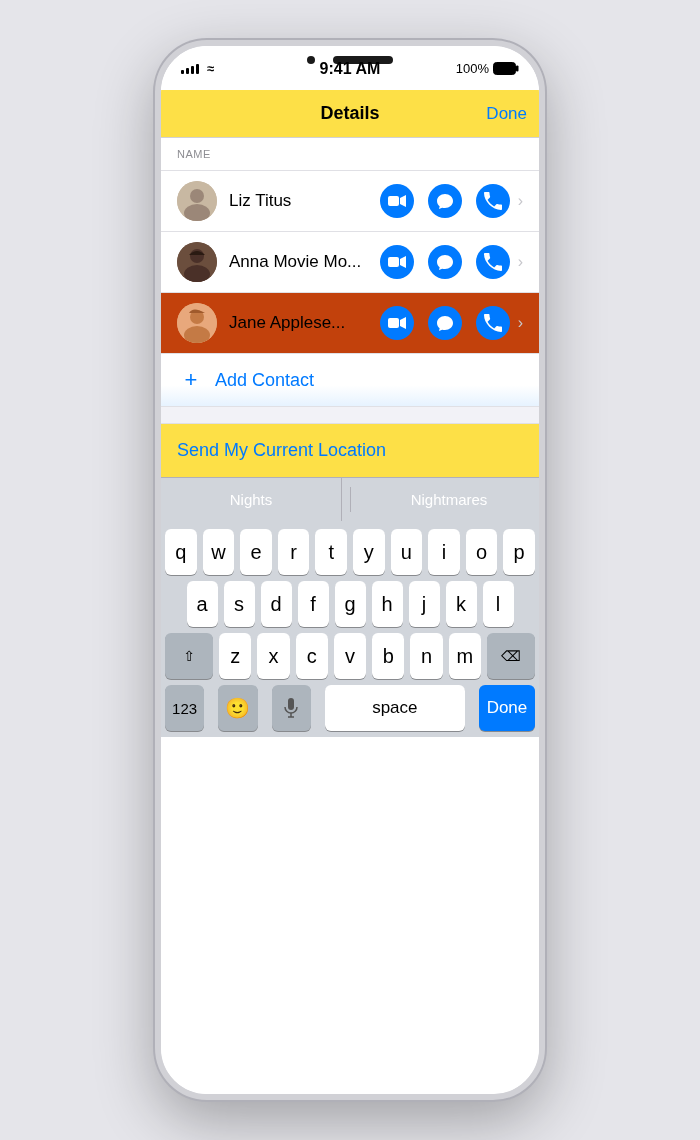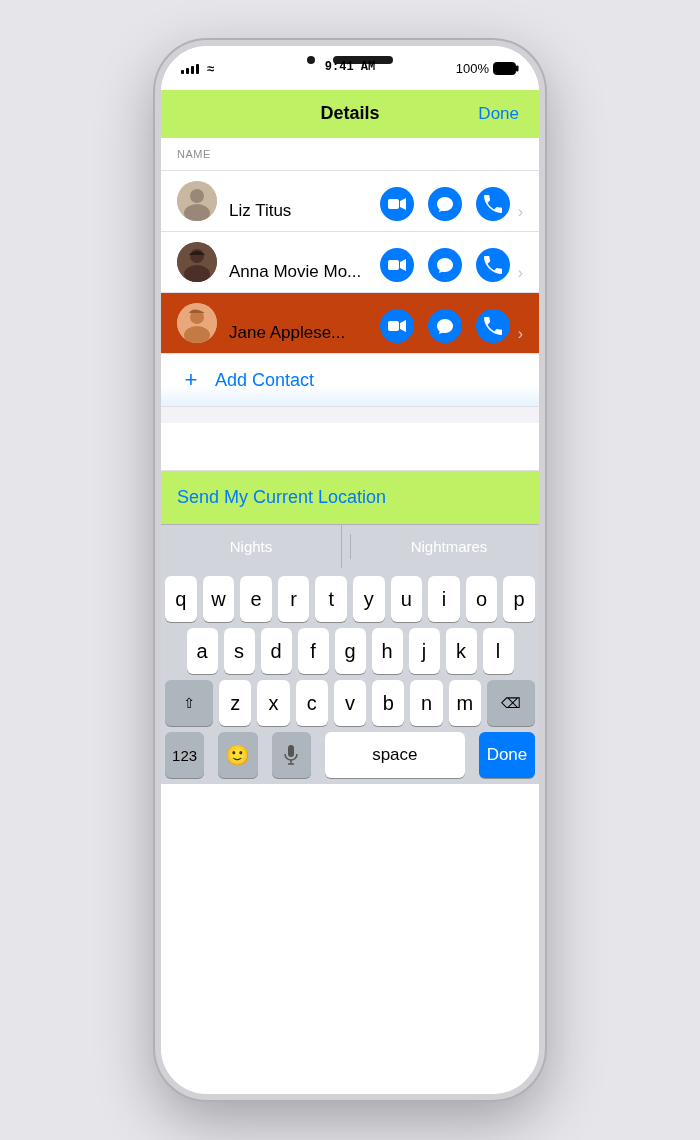--- a/index.html
+++ b/index.html
@@ -96,27 +96,26 @@
     .signal-bar {
       width: 3px;
       background: #000;
       border-radius: 1px;
     }
     .wifi-icon {
       font-size: 13px;
       margin-left: 4px;
     }
     .status-center {
-      font-size: 12px;
+      font-size: 16px;
       font-weight: 600;
       position: absolute;
       left: 50%;
       transform: translateX(-50%);
       top: 14px;
-      font-family: Liberation Mono, monospace;
     }
     .status-right {
       display: flex;
       align-items: center;
       gap: 4px;
       font-size: 13px;
       font-weight: 500;
     }
     .battery-icon {
       display: flex;
@@ -132,25 +131,25 @@
     }
     .nav-done {
       font-size: 17px;
       color: #007aff;
       font-weight: 400;
       margin-left: auto;
       cursor: pointer;
     }
     .nav-bar-wrapper {
       position: relative;
-      background: #bef264;
+      background: #fde047;
       height: 48px;
       display: flex;
       align-items: center;
-      padding: 0 20px;
+      padding: 0 12px;
       border-bottom: 1px solid #d1d1d6;
     }
     .name-label {
       font-size: 11px;
       color: #8e8e93;
       font-weight: 400;
       letter-spacing: 0.5px;
       margin-bottom: 6px;
     }
     .name-input-row {
@@ -174,21 +173,21 @@
       display: flex;
       align-items: center;
       justify-content: center;
       color: #fff;
       font-size: 13px;
       cursor: pointer;
       flex-shrink: 0;
     }
     .contact-row {
       display: flex;
-      align-items: flex-end;
+      align-items: center;
       padding: 10px 16px;
       border-bottom: 1px solid #e0e0e5;
       background: #fff;
     }
     .contact-avatar {
       width: 40px;
       height: 40px;
       border-radius: 50%;
       background: #c7c7cc;
       margin-right: 12px;
@@ -244,24 +243,23 @@
       color: #007aff;
       font-size: 22px;
       margin-right: 10px;
     }
     .add-contact-label {
       font-size: 18px;
       color: #007aff;
     }
     
     .send-location-section {
-      background: #bef264;
+      background: #fde047;
       padding: 16px 16px;
       border-top: 1px solid #e0e0e5;
-      margin-top: 47px;
     }
     .send-location-text {
       font-size: 18px;
       color: #007aff;
     }
     
     .autocomplete-bar {
       background: #d1d5db;
       height: 44px;
       display: flex;

